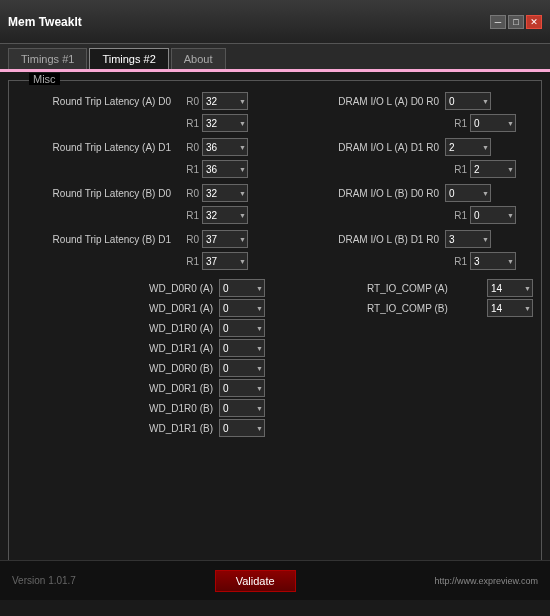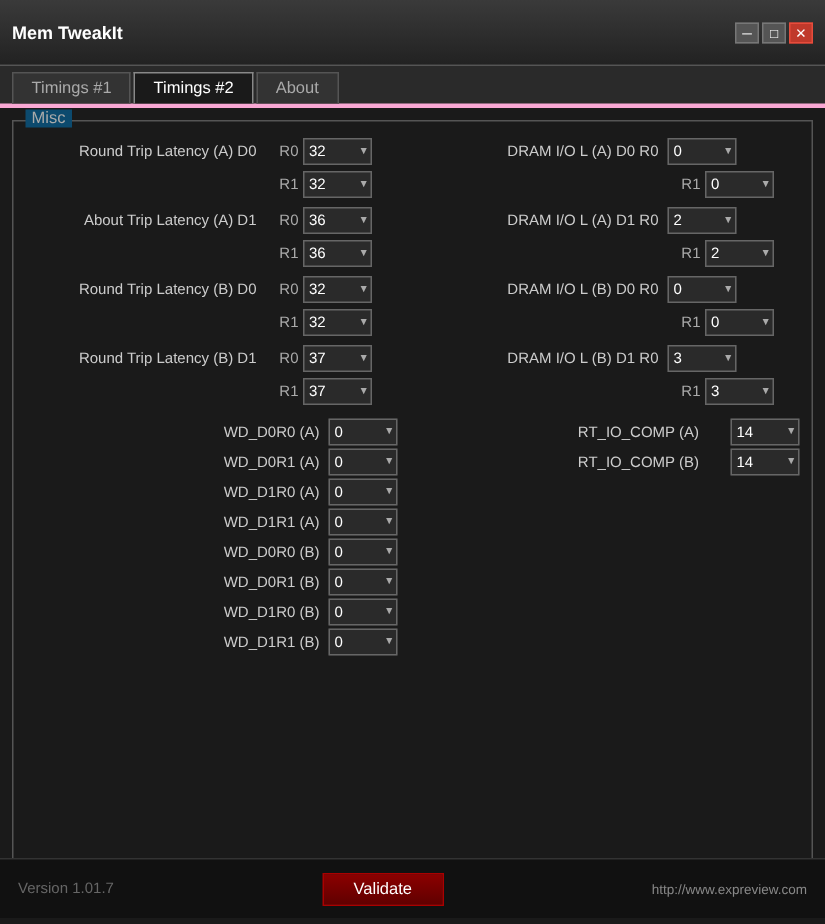--- a/index.html
+++ b/index.html
@@ -75,22 +75,22 @@
     }
     .misc-group {
       border: 1px solid #555;
       padding: 6px 8px 8px;
       position: relative;
       height: 100%;
     }
     .misc-label {
       position: absolute;
       top: -8px;
-      left: 8px;
-      background: #0c4a6e;
+      left: 20px;
+      background: #000000;
       padding: 0 4px;
       color: #aaa;
       font-size: 11px;
     }
     .two-columns {
       display: flex;
       gap: 20px;
       margin-top: 4px;
     }
     .left-col {
@@ -177,35 +177,34 @@
       margin-top: 8px;
     }
     .rt-row {
       display: flex;
       align-items: center;
       margin-bottom: 2px;
       justify-content: flex-end;
     }
     .rt-label {
       width: 120px;
-      text-align: right;
       padding-right: 21px;
       color: #ccc;
       font-size: 10px;
     }
     .footer-bar {
       height: 40px;
       background: #111;
       display: flex;
       align-items: center;
       justify-content: space-between;
       padding: 0 12px;
       border-top: 1px solid #333;
       position: absolute;
-      bottom: 4px;
+      bottom: 16px;
       left: 0;
       right: 0;
     }
     .version-text {
       color: #666;
       font-size: 10px;
     }
     .validate-btn {
       background: linear-gradient(to bottom, #8b0000, #600000);
       border: 1px solid #a00;
@@ -278,21 +277,21 @@
             <div class="dropdown-wrapper">
               <select>
                 <option>32</option>
               </select>
             </div>
           </div>
         </div>
 
         <div class="row-group">
           <div class="row">
-            <span class="row-label">About Trip Latency (A) D1</span>
+            <span class="row-label">Round Trip Latency (A) D1</span>
             <span class="rx-label">R0</span>
             <div class="dropdown-wrapper">
               <select>
                 <option>36</option>
               </select>
             </div>
           </div>
           <div class="row">
             <span class="row-sub"></span>
             <span class="rx-label">R1</span>

